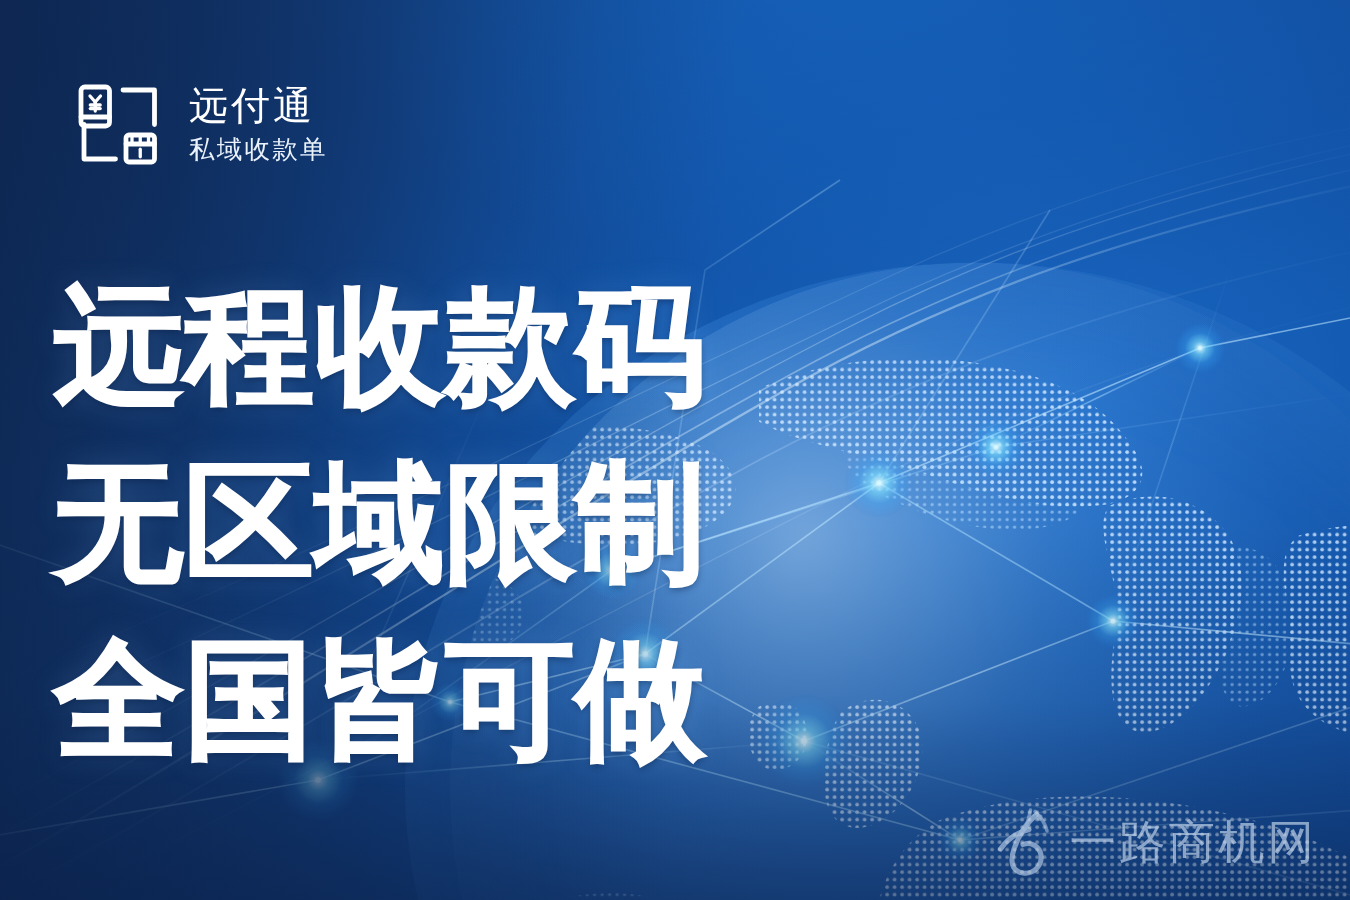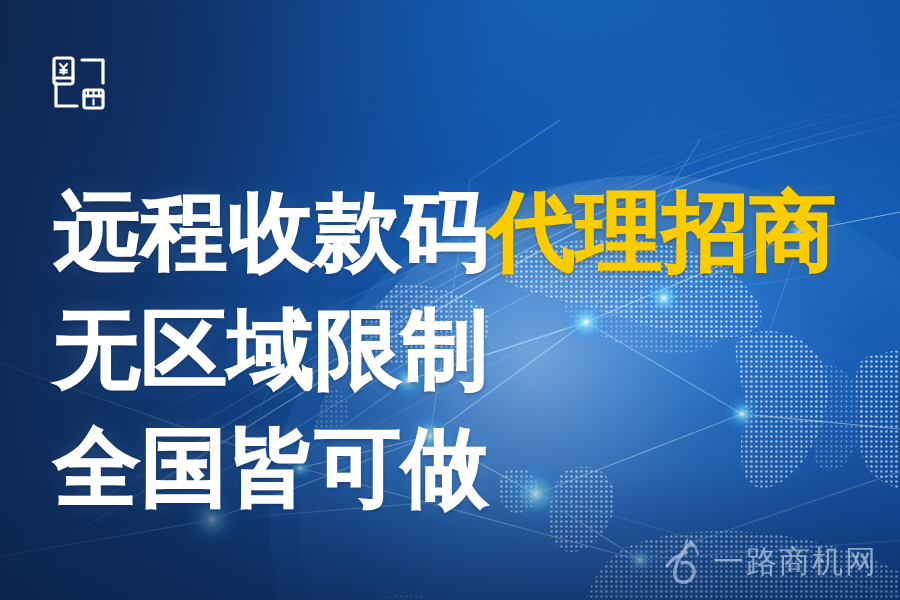--- a/index.html
+++ b/index.html
@@ -121,21 +121,21 @@
     line-height: 1.3;
     color: #eaf2fb;
     font-weight: 400;
     letter-spacing: 1.5px;
     margin-top: 3px;
   }
 
   
   .headline {
     position: absolute;
-    left: 54px;
+    left: 36px;
     top: 172px;
     z-index: 20;
   }
   .hl-row {
     display: flex;
     align-items: baseline;
     height: 118px;
   }
   .hl-seg {
     font-size: 86px;
@@ -366,26 +366,29 @@
         <rect x="36" y="38" width="19" height="18" rx="2"></rect>
         <line x1="36" y1="44" x2="55" y2="44"></line>
         <g stroke-width="2.2">
           <line x1="40" y1="39" x2="40" y2="43.4"></line>
           <line x1="45.5" y1="39" x2="45.5" y2="43.4"></line>
           <line x1="51" y1="39" x2="51" y2="43.4"></line>
           <line x1="45.5" y1="47.5" x2="45.5" y2="52.5"></line>
         </g>
       </svg>
     </div>
+    <div class="brand-text">
+      <div class="brand-name">远付通</div>
+      <div class="brand-sub">私域收款单</div>
+    </div>
   </div>
 
   <div class="headline">
     <div class="hl-row">
       <span class="hl-seg hl-white">远程收款码</span>
-      <span class="hl-seg hl-yellow">代理招商</span>
     </div>
     <div class="hl-row">
       <span class="hl-seg hl-white">无区域限制</span>
     </div>
     <div class="hl-row">
       <span class="hl-seg hl-white">全国皆可做</span>
     </div>
   </div>
 
   <div class="watermark">

